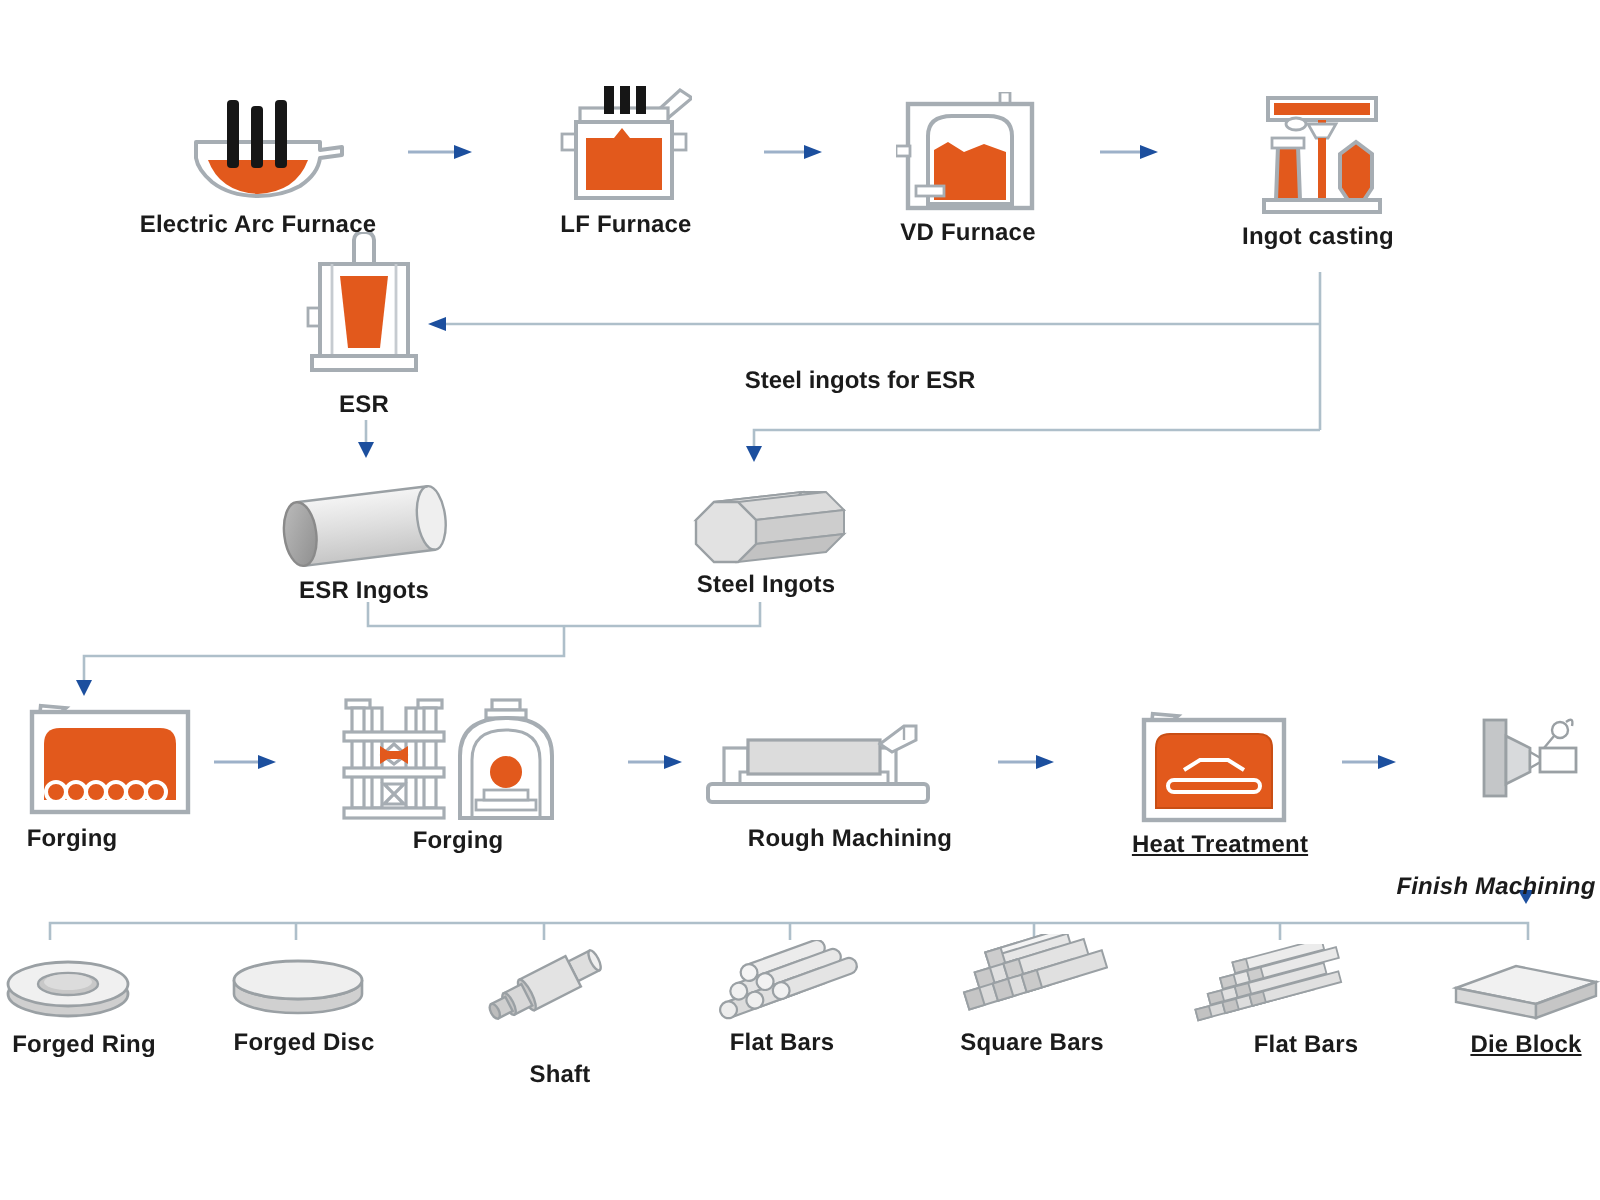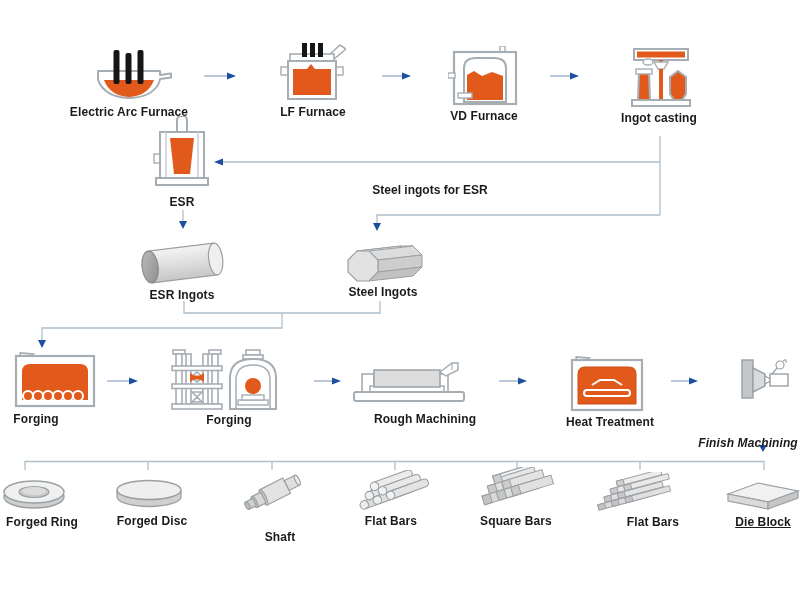--- a/index.html
+++ b/index.html
@@ -228,21 +228,21 @@
 
   <svg class="icon" style="left:564px;top:346px;" width="82" height="66" viewBox="0 0 82 66">
     <g transform="translate(14,16) rotate(-40)">
       <path d="M-3,12 L-3,4 L-7,4 L2,-5 L11,4 L7,4 L7,12 Z" fill="#fff" stroke="#A6ADB3" stroke-width="1.8"></path>
     </g>
     <rect x="8" y="14" width="70" height="50" fill="#fff" stroke="#A6ADB3" stroke-width="2.2"></rect>
     <path d="M14,28 Q14,21 21,21 H65 Q72,21 72,28 V58 H14 Z" fill="#E2591C" stroke="#C94E14" stroke-width="1"></path>
     <path d="M28,39 L36,34 H50 L58,39" fill="none" stroke="#ffffff" stroke-width="2"></path>
     <rect x="20" y="44" width="46" height="6" rx="3" fill="none" stroke="#ffffff" stroke-width="2"></rect>
   </svg>
-  <div class="lbl" style="left:610px;top:415px;">Heat Treatment</div>
+  <div class="lbl" style="left:610px;top:415px;text-decoration:underline;">Heat Treatment</div>
 
   <svg class="icon" style="left:734px;top:358px;" width="56" height="44" viewBox="0 0 56 44">
     <rect x="8" y="2" width="11" height="38" fill="#c4c6c8" stroke="#9AA0A4" stroke-width="1.4"></rect>
     <polygon points="19,10 31,16 31,28 19,34" fill="#d8dadc" stroke="#9AA0A4" stroke-width="1.4"></polygon>
     <polygon points="31,18 38,22 31,26" fill="#fff" stroke="#9AA0A4" stroke-width="1.2"></polygon>
     <rect x="36" y="16" width="18" height="12" fill="#fff" stroke="#9AA0A4" stroke-width="1.4"></rect>
     <circle cx="46" cy="7" r="4" fill="#fff" stroke="#9AA0A4" stroke-width="1.2"></circle>
     <path d="M49,3 Q53,0 52,5 M43,10 L38,16" fill="none" stroke="#9AA0A4" stroke-width="1.2"></path>
   </svg>
   <div class="lbl" style="left:748px;top:436px;font-style:italic;">Finish Machining</div>

